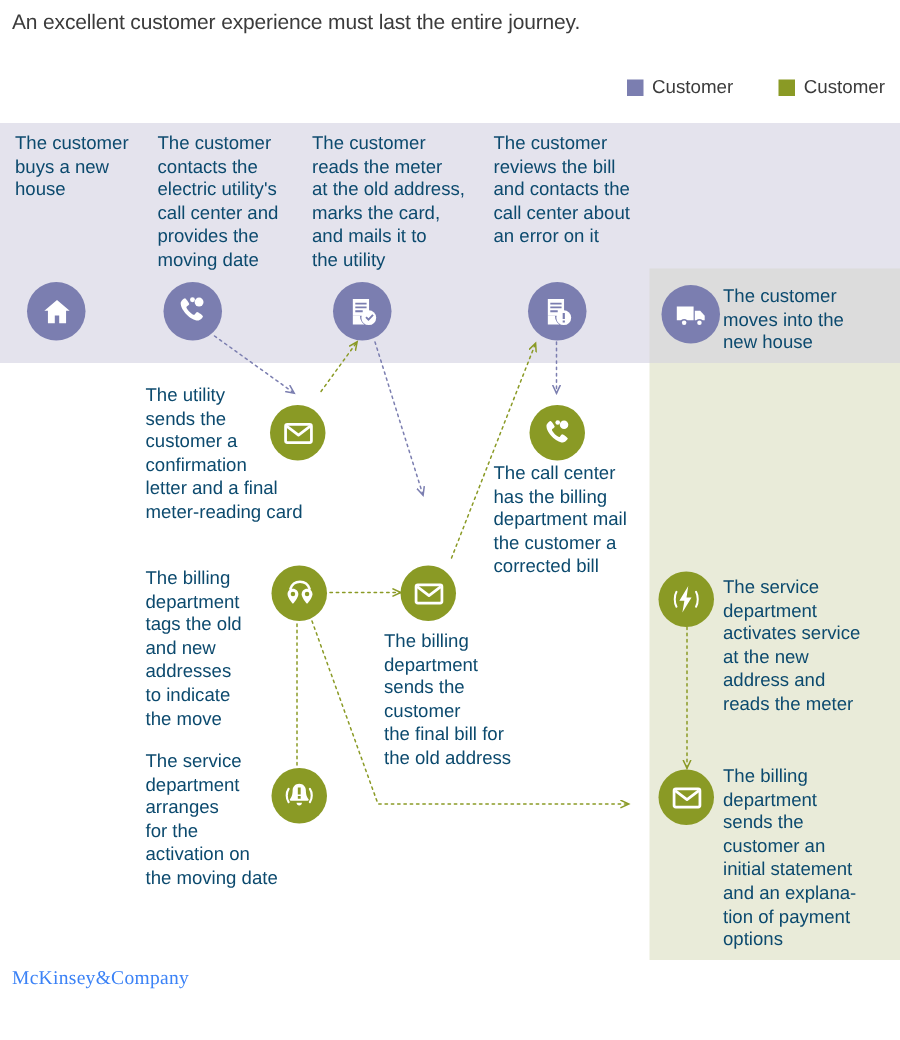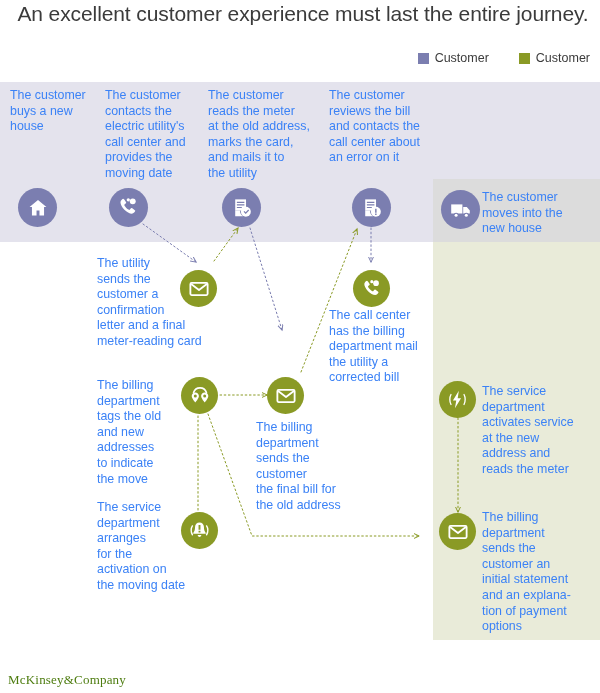--- a/index.html
+++ b/index.html
@@ -17,53 +17,52 @@
 
   
   .band{position:absolute;}
   #band-lavender{left:0;top:82px;width:600px;height:160px;background:#e4e3ed;}
   #band-gray{left:433px;top:179px;width:167px;height:63px;background:#dcdcdc;}
   #band-green{left:433px;top:242px;width:167px;height:398px;background:#e9ebd9;}
 
   
   #title{
     position:absolute;left:8px;top:4px;width:590px;
-    font-size:21px;line-height:20px;color:#3b3b3b;
+    font-size:14px;line-height:20px;color:#3b3b3b;
     letter-spacing:-0.1px;
-    text-align:center;
   }
 
   
   #legend{position:absolute;right:10px;top:52px;display:flex;align-items:center;gap:30px;}
   .legend-item{display:flex;align-items:center;gap:6px;}
   .legend-swatch{width:11px;height:11px;display:block;}
   .legend-label{font-size:12.5px;color:#3b3b3b;line-height:12px;}
 
   
   .txt{
     position:absolute;
     font-size:12.4px;
     line-height:15.6px;
-    color:#3b82f6;
+    color:#0c4a6e;
     white-space:pre-line;
   }
 
   
   .icon-circle{
     position:absolute;
     border-radius:50%;
     display:flex;align-items:center;justify-content:center;
   }
   .icon-circle svg{display:block;}
 
   
   #footer{
-    position:absolute;left:8px;top:672px;
+    position:absolute;left:8px;top:644px;
     font-family:"Liberation Serif", serif;
-    font-size:13px;color:#4d7c0f;letter-spacing:0.2px;
+    font-size:13px;color:#3b82f6;letter-spacing:0.2px;
   }
 
   
   #connectors{position:absolute;left:0;top:0;width:600px;height:693px;pointer-events:none;}
 </style>
 </head>
 <body>
 
 <div id="stage">
 
@@ -242,21 +241,21 @@
   <div class="icon-circle prov" style="left: 353px; top: 270px; width: 37px; height: 37px; background: rgb(138, 154, 37);">
     <svg width="22" height="22" viewBox="0 0 24 24">
       <path fill="#fff" d="M6.6 2.9c-.9 0-3 2-3 3.6 0 4.9 7.1 12 11.9 12 1.6 0 3.6-2.1 3.6-3 0-.6-3.4-3-4-3-.5 0-1.1 1-1.6 1.6-.4.5-.9.5-1.5.1-1.5-.9-3.2-2.6-4.1-4.1-.4-.6-.4-1.1.1-1.5.6-.5 1.6-1.1 1.6-1.6 0-.6-2.4-4.1-3-4.1z"></path>
       <circle fill="#fff" cx="16.4" cy="5.6" r="3.1"></circle>
       <circle fill="#fff" cx="11.8" cy="4.0" r="1.7"></circle>
     </svg>
   </div>
   <div class="txt" style="left:329px;top:308px;width:112px;">The call center
 has the billing
 department mail
-the utility a
+the customer a
 corrected bill</div>
 
   <div class="icon-circle prov" style="left: 439px; top: 381px; width: 37px; height: 37px; background: rgb(138, 154, 37);">
     <svg width="23" height="23" viewBox="0 0 24 24">
       <path fill="#fff" d="M13.4 2.8 7.2 13h3.5l-1.4 8.2 6.4-10.4h-3.5z"></path>
       <path d="M5.2 6.8c-.8 1.4-1.2 3.2-1.2 5.2s.4 3.8 1.2 5.2" fill="none" stroke="#fff" stroke-width="1.4" stroke-linecap="round"></path>
       <path d="M18.8 6.8c.8 1.4 1.2 3.2 1.2 5.2s-.4 3.8-1.2 5.2" fill="none" stroke="#fff" stroke-width="1.4" stroke-linecap="round"></path>
     </svg>
   </div>
   <div class="txt" style="left:482px;top:384px;width:110px;">The service

